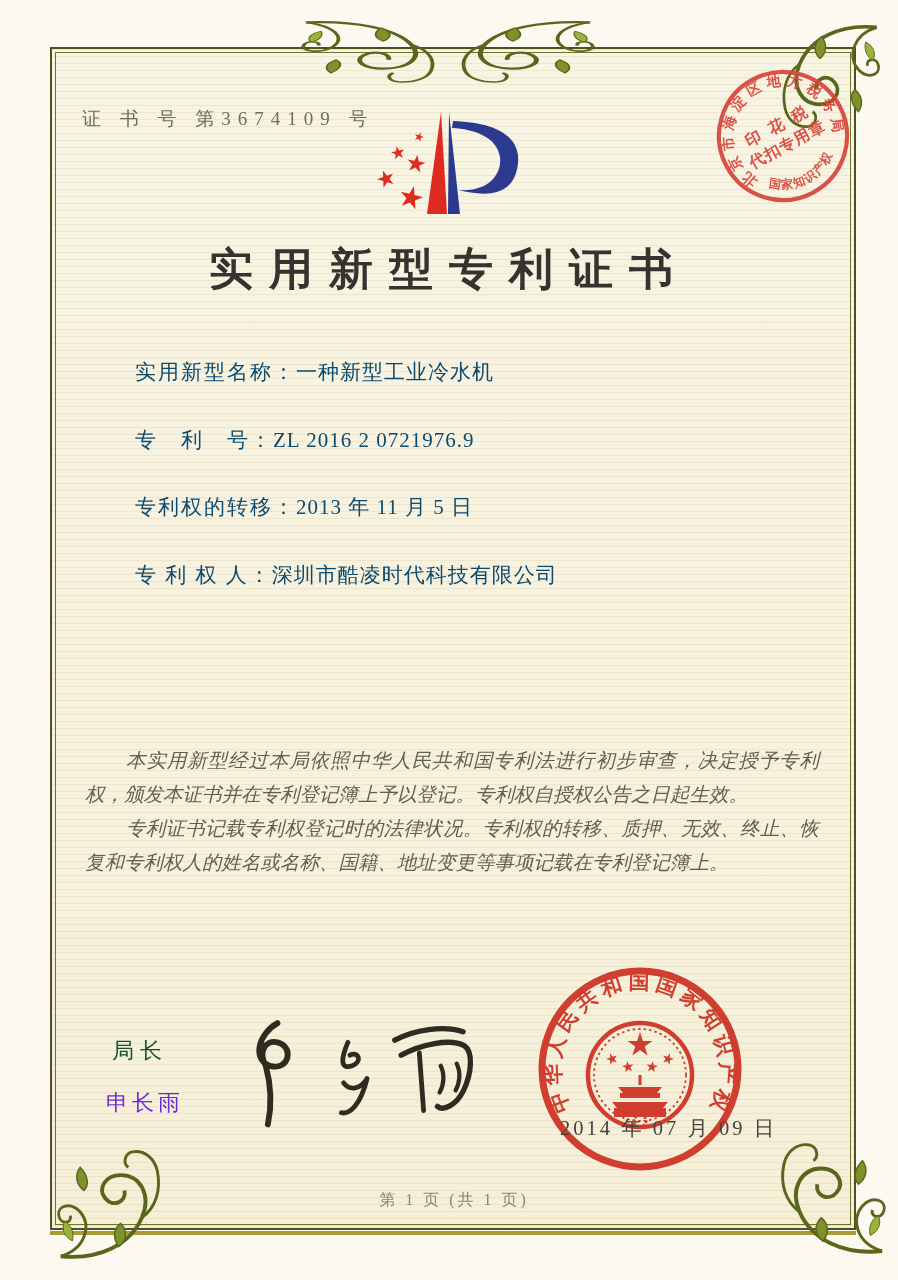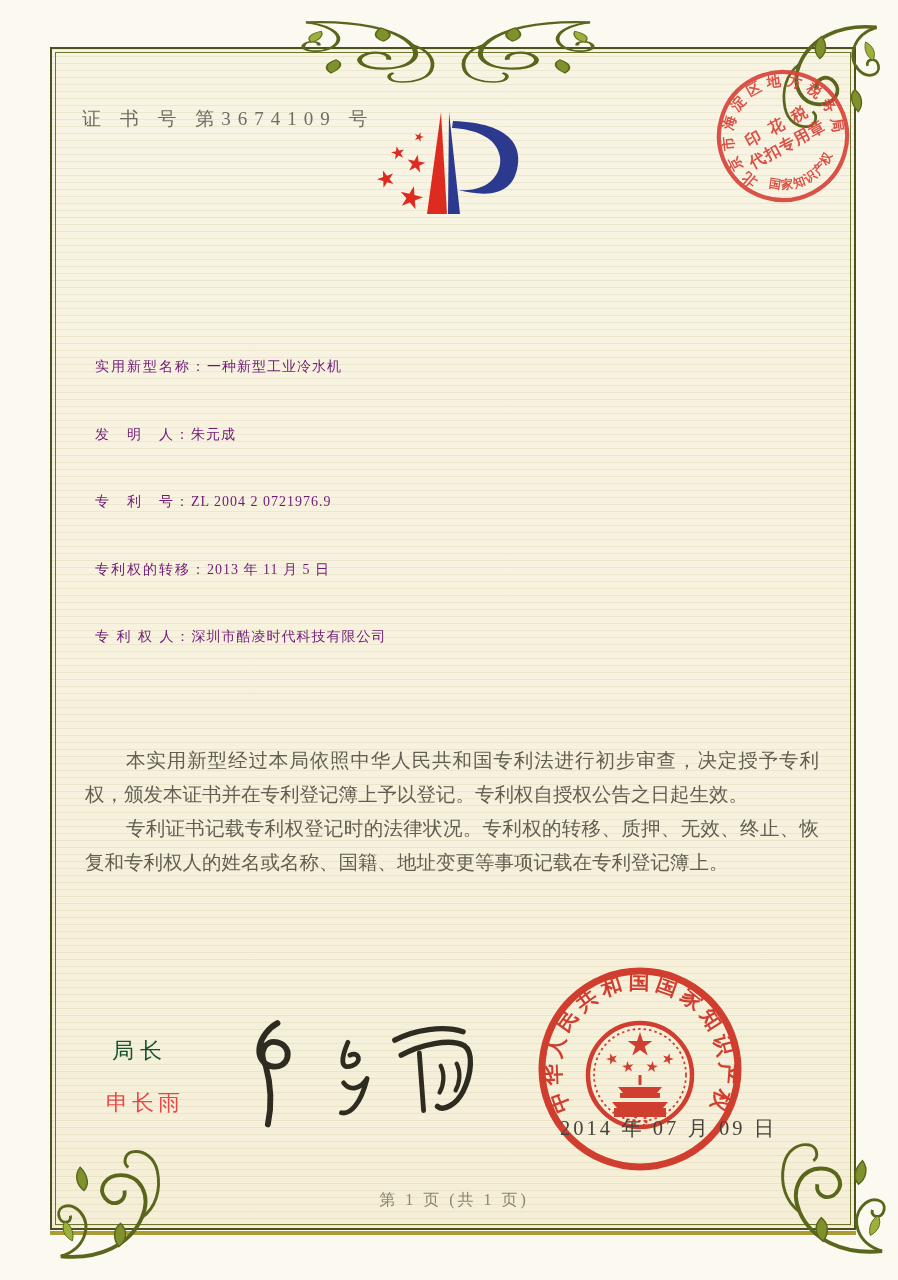--- a/index.html
+++ b/index.html
@@ -26,30 +26,30 @@
   .cert-no{
     position:absolute;left:82px;top:106px;font-size:19px;color:#6f6b61;
     letter-spacing:7px;white-space:nowrap;
   }
   .logo{position:absolute;left:352px;top:94px;width:200px;height:144px;}
   .title{
     position:absolute;left:0;top:240px;width:898px;text-align:center;
     font-size:44px;font-weight:700;color:#343330;letter-spacing:16px;white-space:nowrap;
   }
   .fields{position:absolute;left:95px;top:358px;width:560px;}
-  .field-row{height:67.5px;font-size:14px;color:#701a75;white-space:nowrap;}
+  .field-row{height:67.5px;font-size:21px;color:#0c4a6e;white-space:nowrap;margin-left:40px;}
   .field-label{letter-spacing:2px;}
   .field-value{letter-spacing:1px;}
   .paras{
     position:absolute;left:85px;top:744px;width:734px;
-    font-size:19.5px;line-height:34px;color:#625e50;text-align:justify;
+    font-size:19.5px;line-height:34px;color:#625e50;text-align:justify;font-style:italic;
   }
   .paras p{margin:0;text-indent:2.1em;}
   .sig-title{position:absolute;left:112px;top:1036px;font-size:22px;color:#14532d;letter-spacing:6px;}
-  .sig-name{position:absolute;left:106px;top:1088px;font-size:22px;color:#ef4444;letter-spacing:4px;}
+  .sig-name{position:absolute;left:106px;top:1088px;font-size:22px;color:#6d28d9;letter-spacing:4px;}
   .sig-hand{position:absolute;left:222px;top:1008px;width:256px;height:122px;}
   .footer{
     position:absolute;left:0;top:1190px;width:908px;text-align:center;
     font-size:16px;color:#8a8472;letter-spacing:3px;
   }
   
   .seal-top{position:absolute;left:699px;top:52px;width:168px;height:168px;transform:rotate(-28deg);opacity:.92;}
   .seal-bottom{position:absolute;left:534px;top:963px;width:212px;height:212px;opacity:.95;}
   .seal-date{
     position:absolute;left:560px;top:1114px;font-size:20.5px;color:#45433b;
@@ -107,25 +107,25 @@
       <use href="#star" transform="translate(34,84) scale(9) rotate(-20)"></use>
       <use href="#star" transform="translate(59,103) scale(12) rotate(14)"></use>
       <polygon points="89,17 95,119 75,119"></polygon>
     </g>
     <g fill="#2b3a8f">
       <polygon points="97,17 108,119 96,119"></polygon>
       <path d="M101,26 C160,28 172,52 164,78 C156,104 126,100 107,95 C140,97 150,76 148,62 C145,42 122,34 100,33 Z"></path>
     </g>
   </svg>
 
+  <div class="title">实用新型专利证书</div>
 
   <div class="fields">
     <div class="field-row"><span class="field-label">实用新型名称：</span><span class="field-value">一种新型工业冷水机</span></div>
-    <div class="field-row"><span class="field-label">发　明　人：</span><span class="field-value">朱元成</span></div>
-    <div class="field-row"><span class="field-label">专　利　号：</span><span class="field-value">ZL 2004 2 0721976.9</span></div>
+    <div class="field-row"><span class="field-label">专　利　号：</span><span class="field-value">ZL 2016 2 0721976.9</span></div>
     <div class="field-row"><span class="field-label">专利权的转移：</span><span class="field-value">2013 年 11 月 5 日</span></div>
     <div class="field-row"><span class="field-label">专 利 权 人：</span><span class="field-value">深圳市酷凌时代科技有限公司</span></div>
   </div>
 
   <div class="paras">
     <p>本实用新型经过本局依照中华人民共和国专利法进行初步审查，决定授予专利权，颁发本证书并在专利登记簿上予以登记。专利权自授权公告之日起生效。</p>
     <p>专利证书记载专利权登记时的法律状况。专利权的转移、质押、无效、终止、恢复和专利权人的姓名或名称、国籍、地址变更等事项记载在专利登记簿上。</p>
   </div>
 
   <div class="sig-title">局长</div>

